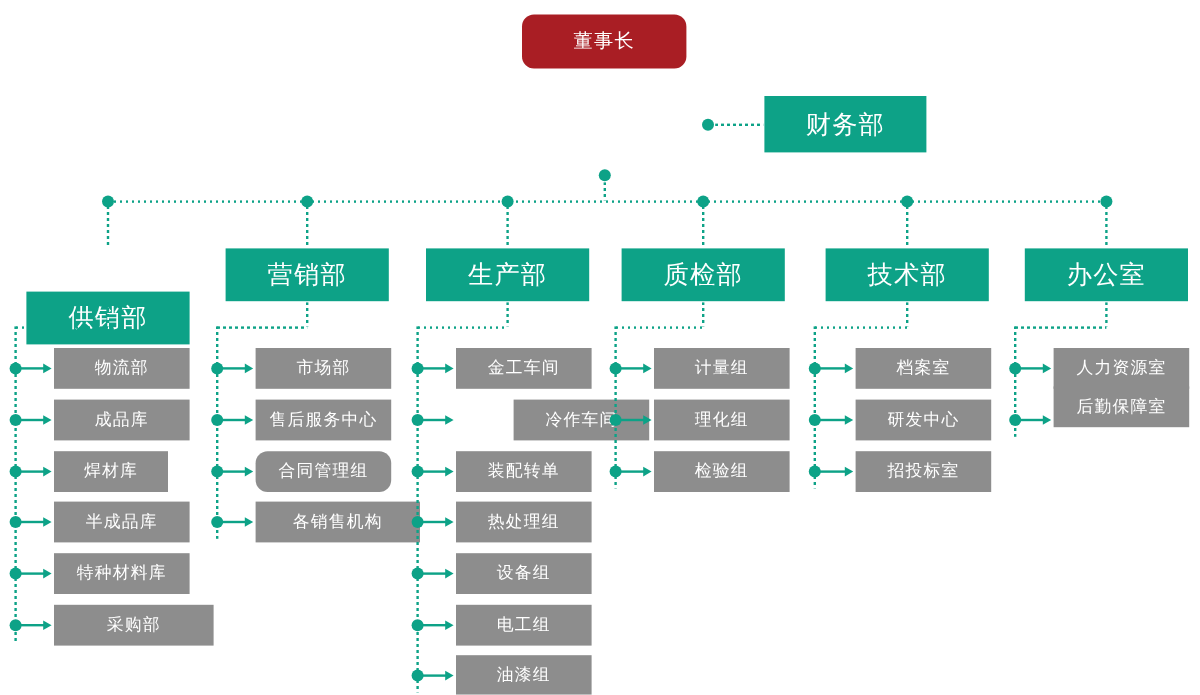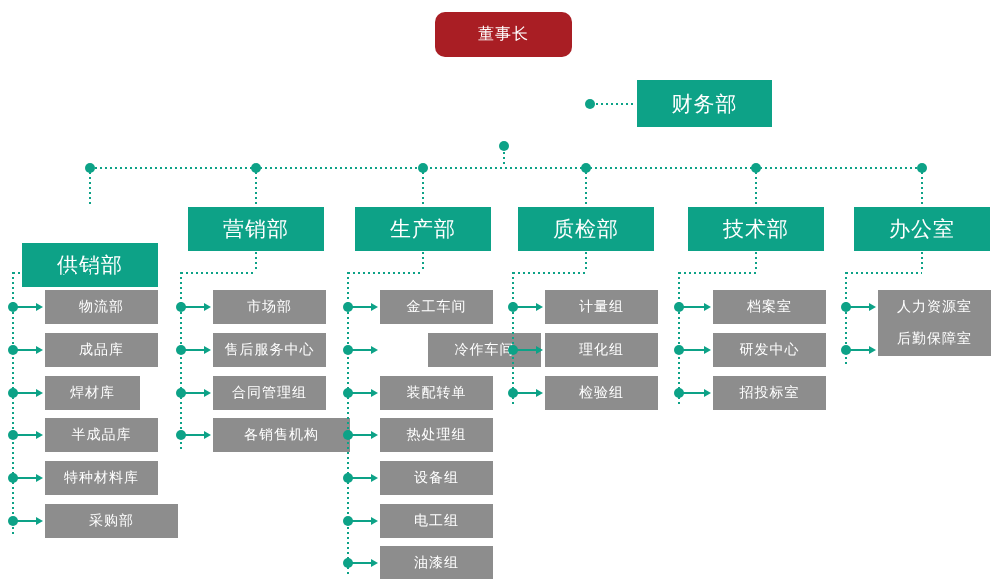--- a/index.html
+++ b/index.html
@@ -100,21 +100,21 @@
     <div class="aline" style="left: 185px; top: 306px; width: 20px;"></div>
     <div class="ahead" style="left: 204px; top: 303px;"></div>
     <div class="box gray" style="left: 213px; top: 290px; width: 113px; height: 34px;">市场部</div>
     <div class="dot" style="left: 176px; top: 345px;"></div>
     <div class="aline" style="left: 185px; top: 349px; width: 20px;"></div>
     <div class="ahead" style="left: 204px; top: 346px;"></div>
     <div class="box gray" style="left: 213px; top: 333px; width: 113px; height: 34px;">售后服务中心</div>
     <div class="dot" style="left: 176px; top: 388px;"></div>
     <div class="aline" style="left: 185px; top: 392px; width: 20px;"></div>
     <div class="ahead" style="left: 204px; top: 389px;"></div>
-    <div class="box gray" style="left: 213px; top: 376px; width: 113px; height: 34px;">合同管理组</div>
+    <div class="box gray" style="left: 213px; top: 376px; width: 113px; height: 34px; border-radius: 10px;">合同管理组</div>
     <div class="dot" style="left: 176px; top: 430px;"></div>
     <div class="aline" style="left: 185px; top: 434px; width: 20px;"></div>
     <div class="ahead" style="left: 204px; top: 431px;"></div>
     <div class="box gray" style="left: 213px; top: 418px; width: 137px; height: 34px;">各销售机构</div>
     <div class="dot" style="left: 418px; top: 163px;"></div>
     <div class="dl-v" style="left: 422px; top: 172px; height: 33px;"></div>
     <div class="box teal" style="left: 355px; top: 207px; width: 136px; height: 44px;">生产部</div>
     <div class="dl-v" style="left: 422px; top: 252px; height: 20px;"></div>
     <div class="dl-h" style="left: 348px; top: 272px; width: 75px;"></div>
     <div class="dl-v" style="left: 347px; top: 272px; height: 305px;"></div>

